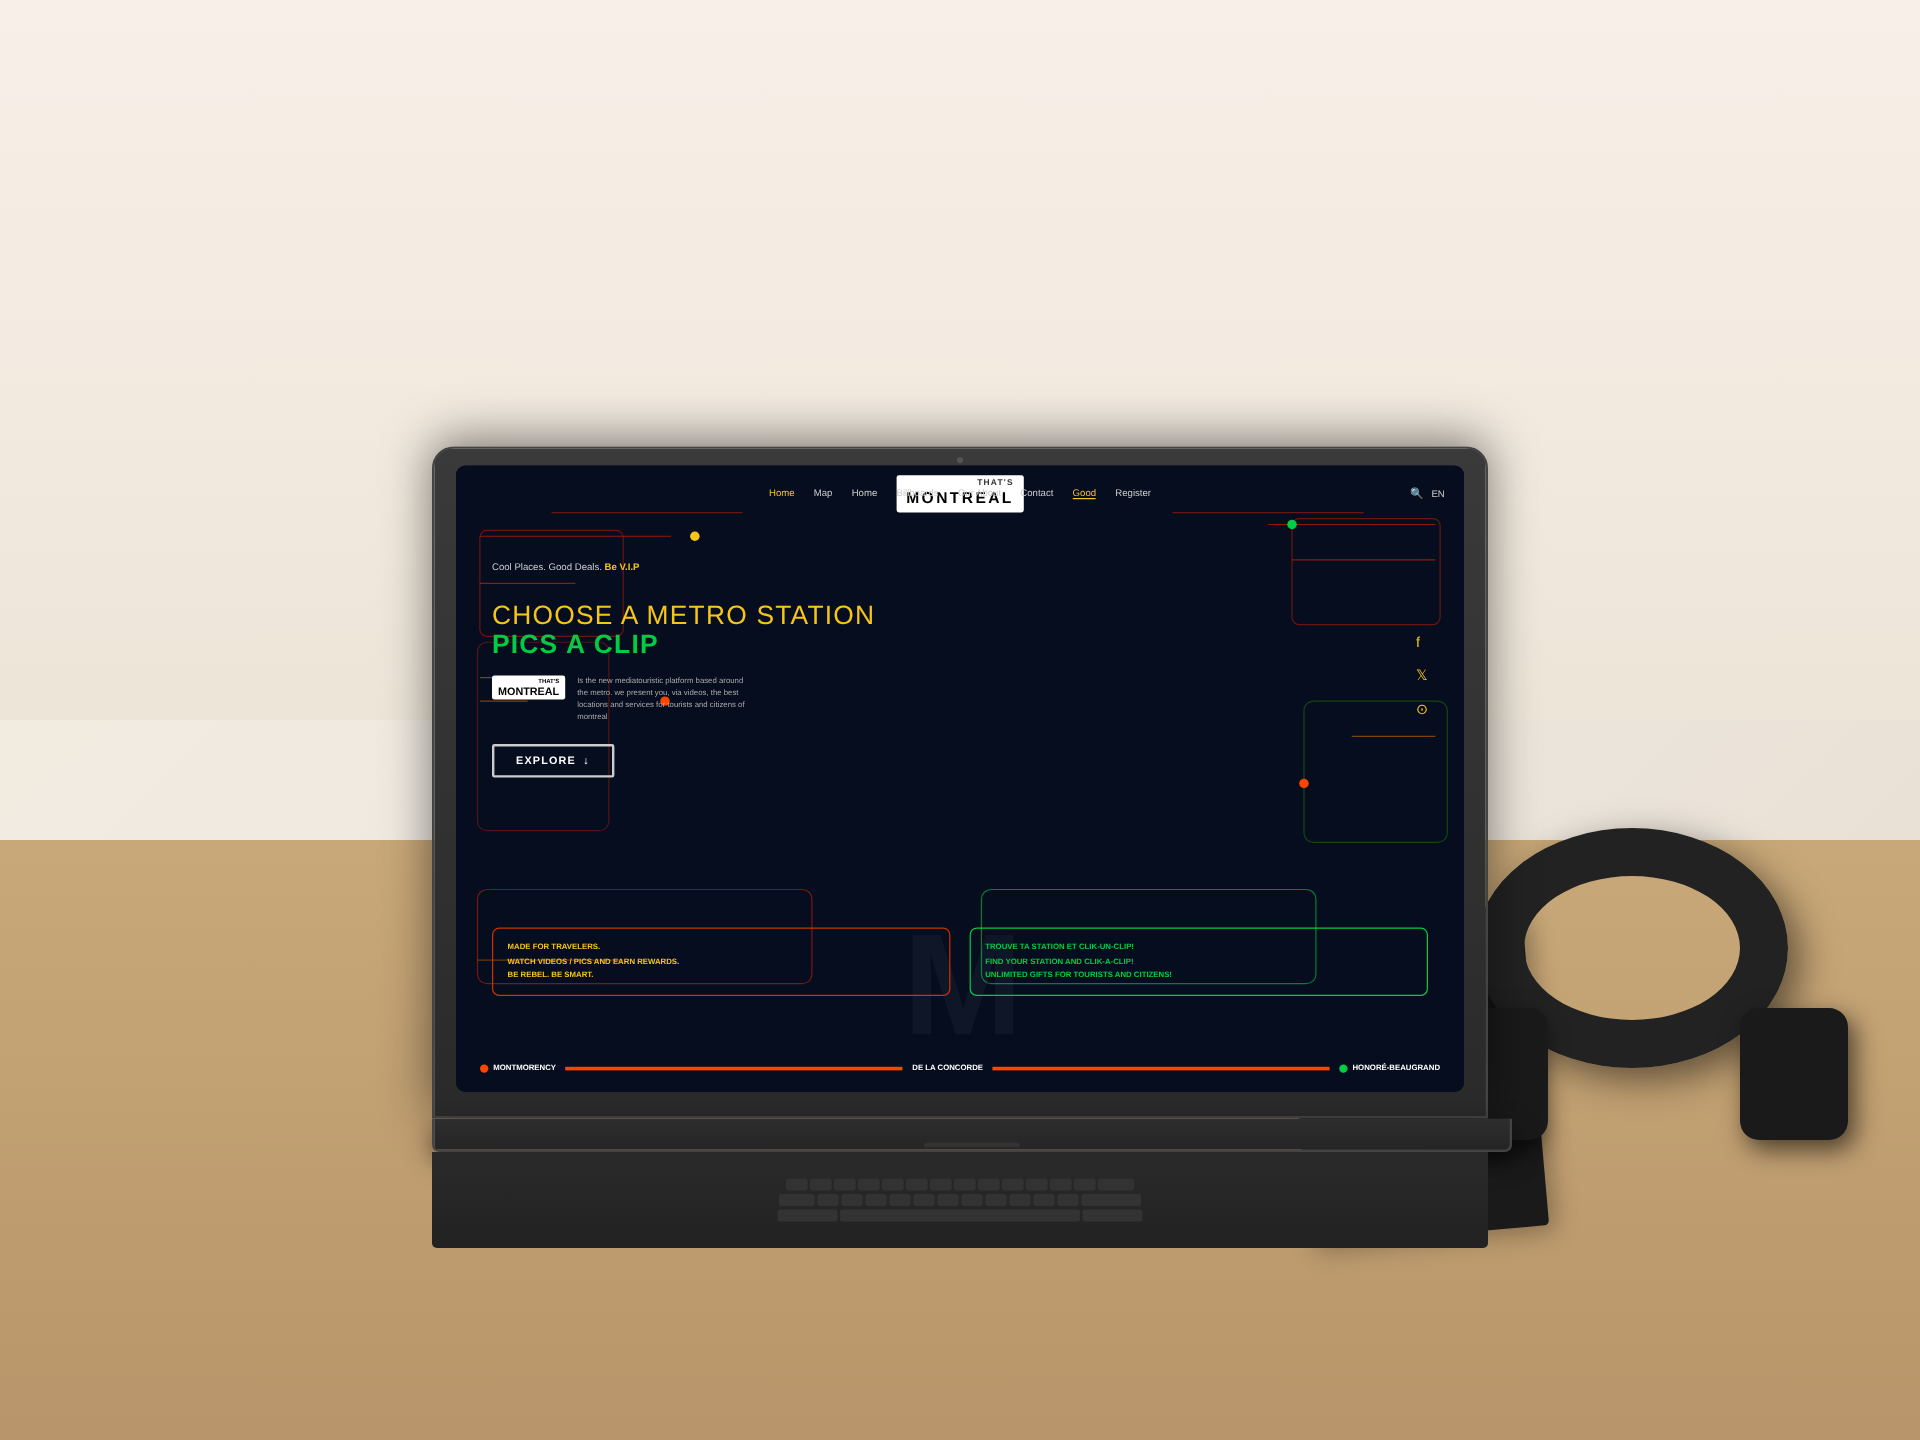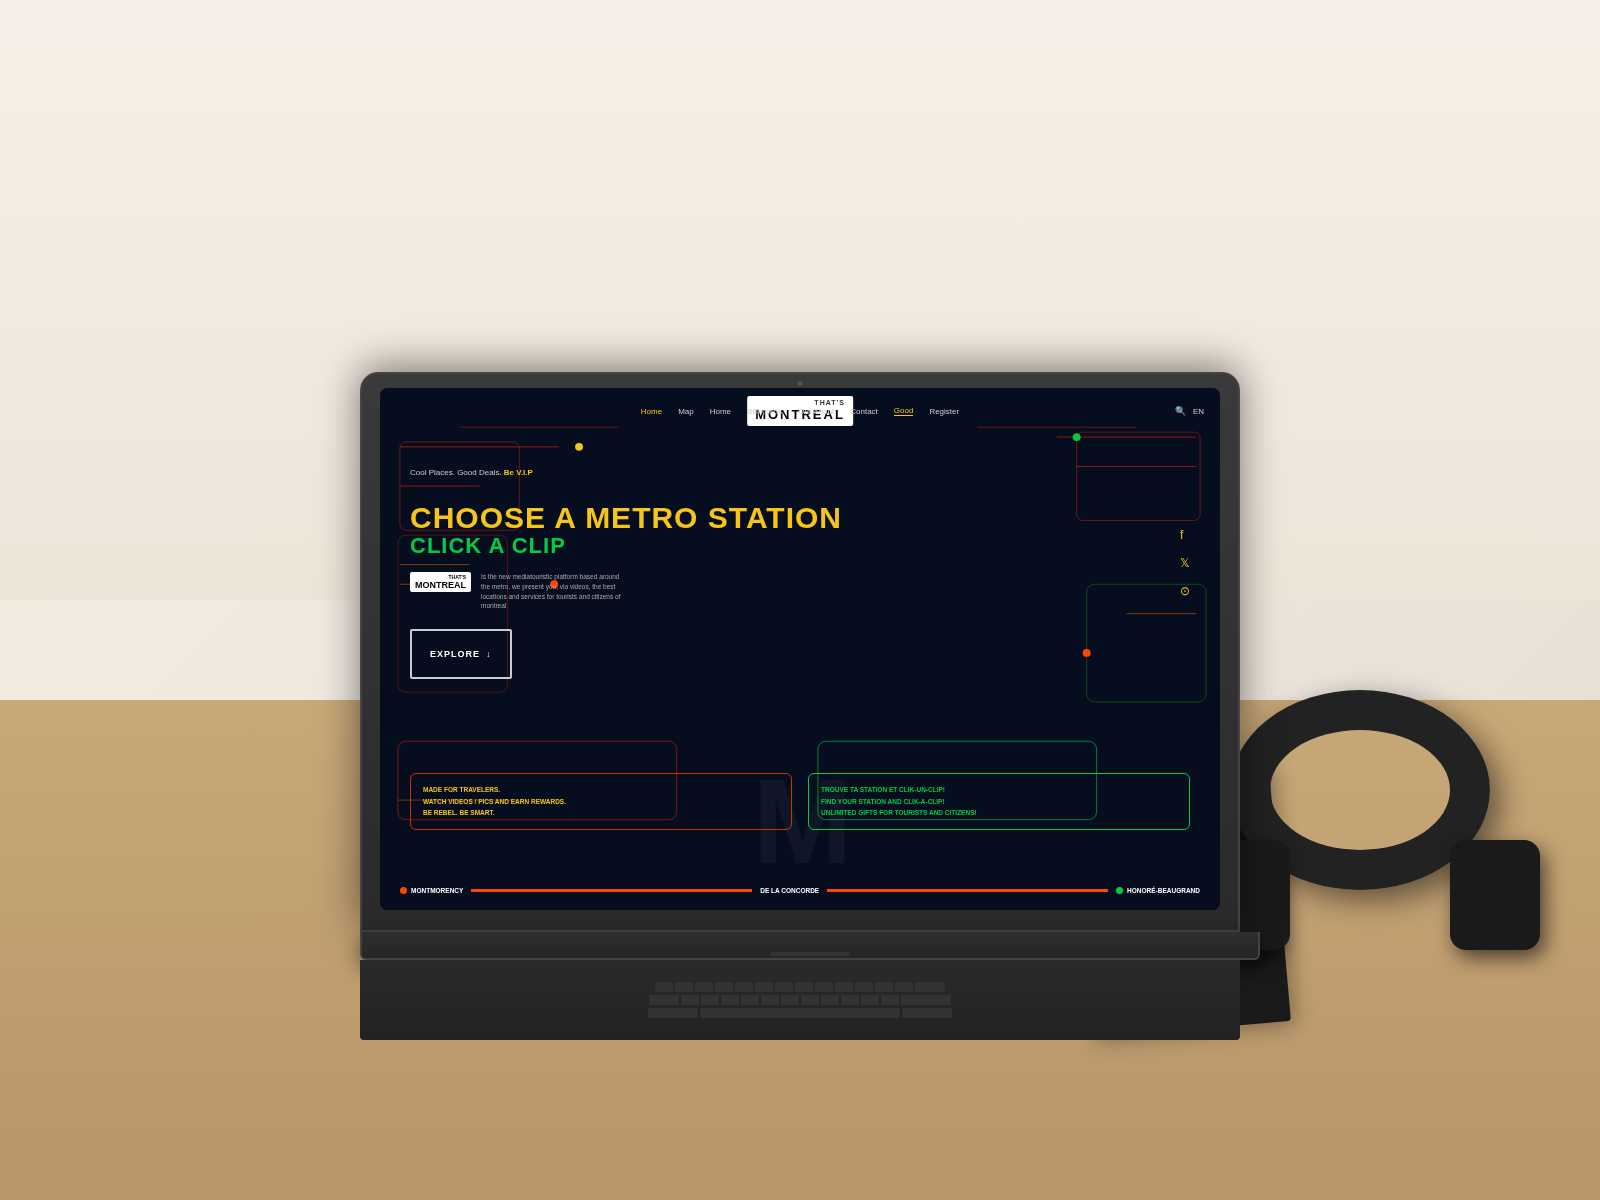--- a/index.html
+++ b/index.html
@@ -150,21 +150,20 @@
       color: #000;
       letter-spacing: 2px;
     }
 
     .nav-links {
       position: absolute;
       top: 18px;
       left: 0;
       right: 0;
       display: flex;
-      align-items: center;
       justify-content: center;
       gap: 0;
     }
 
     .nav-link {
       font-size: 8px;
       color: #ccc;
       margin: 0 8px;
       cursor: pointer;
       white-space: nowrap;
@@ -211,22 +210,22 @@
     }
     .tagline .vip {
       color: #f5c518;
       font-weight: bold;
     }
 
     .hero-headline {
       margin-bottom: 4px;
     }
     .hero-h1 {
-      font-size: 30px;
-      font-weight: 700;
+      font-size: 22px;
+      font-weight: 400;
       color: #f5c518;
       line-height: 1.1;
       letter-spacing: 1px;
     }
     .hero-h2 {
       font-size: 22px;
       font-weight: 900;
       color: #00cc44;
       line-height: 1.1;
       letter-spacing: 1px;
@@ -273,21 +272,21 @@
     }
 
     .explore-btn {
       display: inline-flex;
       align-items: center;
       gap: 6px;
       margin-top: 18px;
       background: transparent;
       border: 2px solid #ccc;
       color: #fff;
-      padding: 18px 18px;
+      padding: 7px 18px;
       font-size: 9px;
       font-weight: bold;
       letter-spacing: 1px;
       cursor: pointer;
       border-radius: 2px;
     }
 
     
     .social-icons {
       position: absolute;
@@ -529,21 +528,21 @@
           </div>
 
           <div class="hero">
             <div class="tagline">
               <span>Cool Places. Good Deals.</span>
               <span class="vip">Be V.I.P</span>
             </div>
 
             <div class="hero-headline">
               <div class="hero-h1">CHOOSE A METRO STATION</div>
-              <div class="hero-h2">CLICK A CLIP</div>
+              <div class="hero-h2">PICS A CLIP</div>
             </div>
 
             <div class="hero-brand">
               <div class="brand-logo-small">
                 <span class="thats-s">THAT'S</span>
                 <span class="montreal-s">MONTREAL</span>
               </div>
               <div class="brand-desc">Is the new mediatouristic platform based around the metro. we present you, via videos, the best locations and services for tourists and citizens of montreal</div>
             </div>
 

